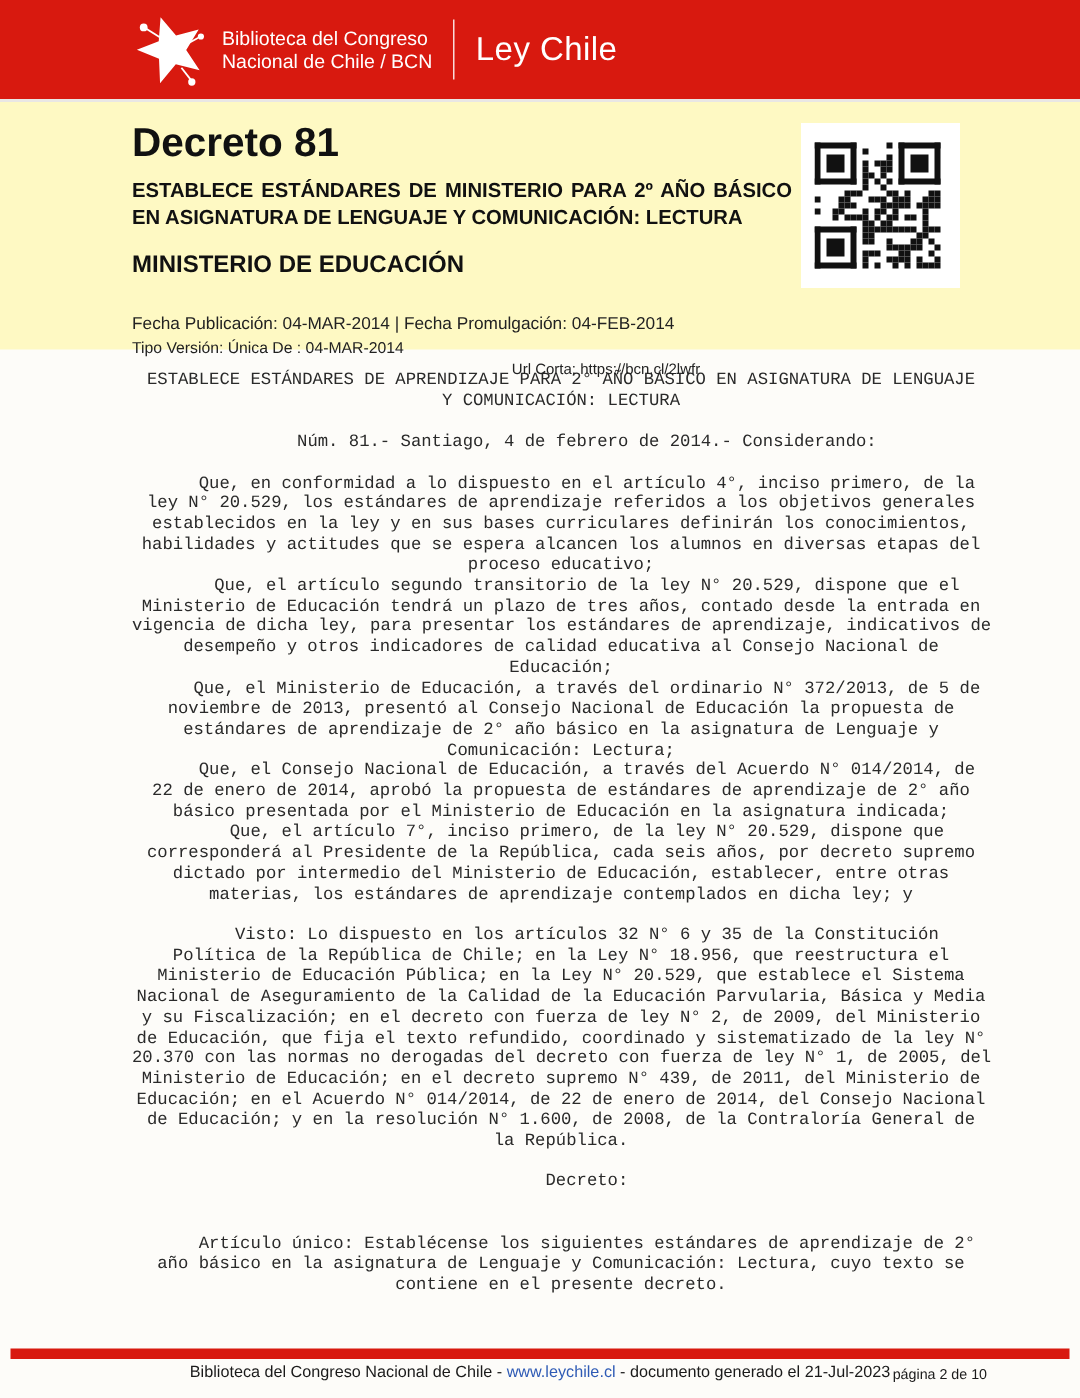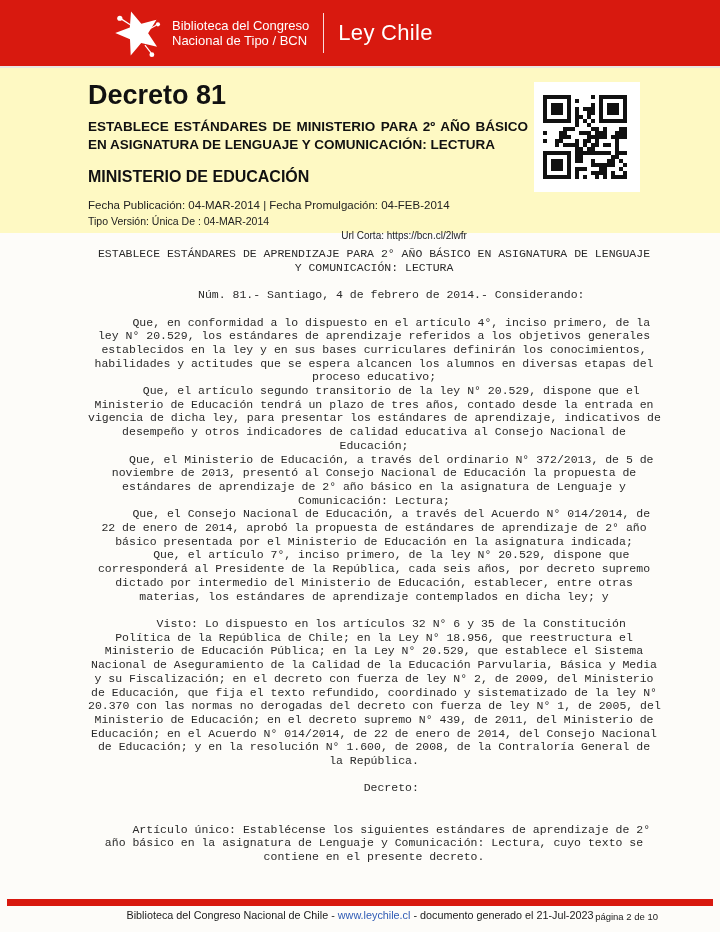--- a/index.html
+++ b/index.html
@@ -8,42 +8,42 @@
     background:#ffffff;
     font-family:"Liberation Sans",sans-serif;
     position:relative;overflow:hidden;
   }
   .page{width:720px;height:932px;position:relative;background:#fdfcf9;}
 
   
   .topbar{
     height:68px;background:#d8190f;
     display:flex;align-items:center;
-    padding-left:112px;box-sizing:border-box;
+    padding-left:88px;box-sizing:border-box;
     border-bottom:2px solid #e9e7e4;
   }
   .brand{display:flex;align-items:center;color:#fff;}
   .star-wrap{width:52px;height:52px;margin-right:8px;flex:0 0 auto;}
   .brand-text{font-size:13px;line-height:15.5px;color:#fff;}
   .brand-sep{width:1px;height:40px;background:rgba(255,255,255,.85);margin:0 14px;}
   .brand-product{font-size:22px;font-weight:normal;color:#fff;letter-spacing:.3px;}
 
   
   .doc-header{
     height:165px;background:#fef9c3;position:relative;
     padding:12px 0 0 88px;box-sizing:border-box;color:#111;
   }
   .doc-title{margin:0;font-size:27px;font-weight:bold;color:#111;}
   .doc-subtitle{
     margin:7px 0 0 0;width:440px;
     font-size:13.5px;font-weight:bold;line-height:18px;
     text-align:justify;color:#111;
   }
   .doc-ministry{margin:14px 0 0 0;font-size:16px;font-weight:bold;color:#111;}
-  .doc-meta1{margin:13px 0 0 0;font-size:11.5px;color:#222;}
+  .doc-meta1{margin:24px 0 0 0;font-size:11.5px;color:#222;}
   .doc-meta2{margin:4px 0 0 0;font-size:10.5px;color:#222;}
   .doc-meta3{margin:3px 0 0 0;font-size:10px;color:#222;text-align:center;}
   .qr-box{
     position:absolute;top:14px;right:80px;
     width:106px;height:110px;background:#ffffff;
     display:flex;align-items:center;justify-content:center;
   }
 
   
   .doc-body{padding:14px 60px 0 88px;}
@@ -84,21 +84,21 @@
           </g>
           <g stroke="#ffffff" stroke-width="1.4" fill="none">
             <line x1="11" y1="14" x2="22" y2="21"></line>
             <line x1="51" y1="21" x2="42" y2="26"></line>
             <line x1="45" y1="53" x2="38" y2="44"></line>
           </g>
         </svg>
       </span>
       <span class="brand-text">
         <span>Biblioteca del Congreso</span><br>
-        <span>Nacional de Tipo / BCN</span>
+        <span>Nacional de Chile / BCN</span>
       </span>
       <span class="brand-sep"></span>
       <span class="brand-product">Ley Chile</span>
     </div>
   </header>
 
   <section class="doc-header">
     <h1 class="doc-title">Decreto 81</h1>
     <p class="doc-subtitle">ESTABLECE ESTÁNDARES DE MINISTERIO PARA 2º AÑO BÁSICO EN ASIGNATURA DE LENGUAJE Y COMUNICACIÓN: LECTURA</p>
     <p class="doc-ministry">MINISTERIO DE EDUCACIÓN</p>

